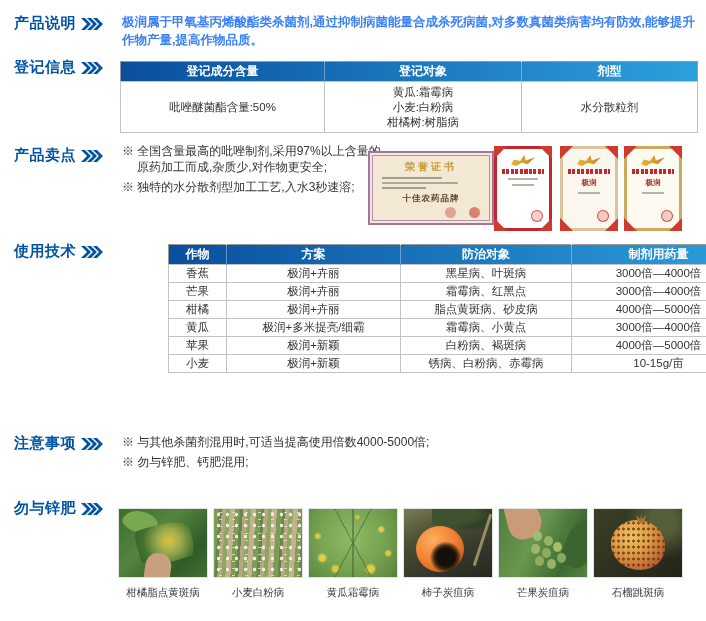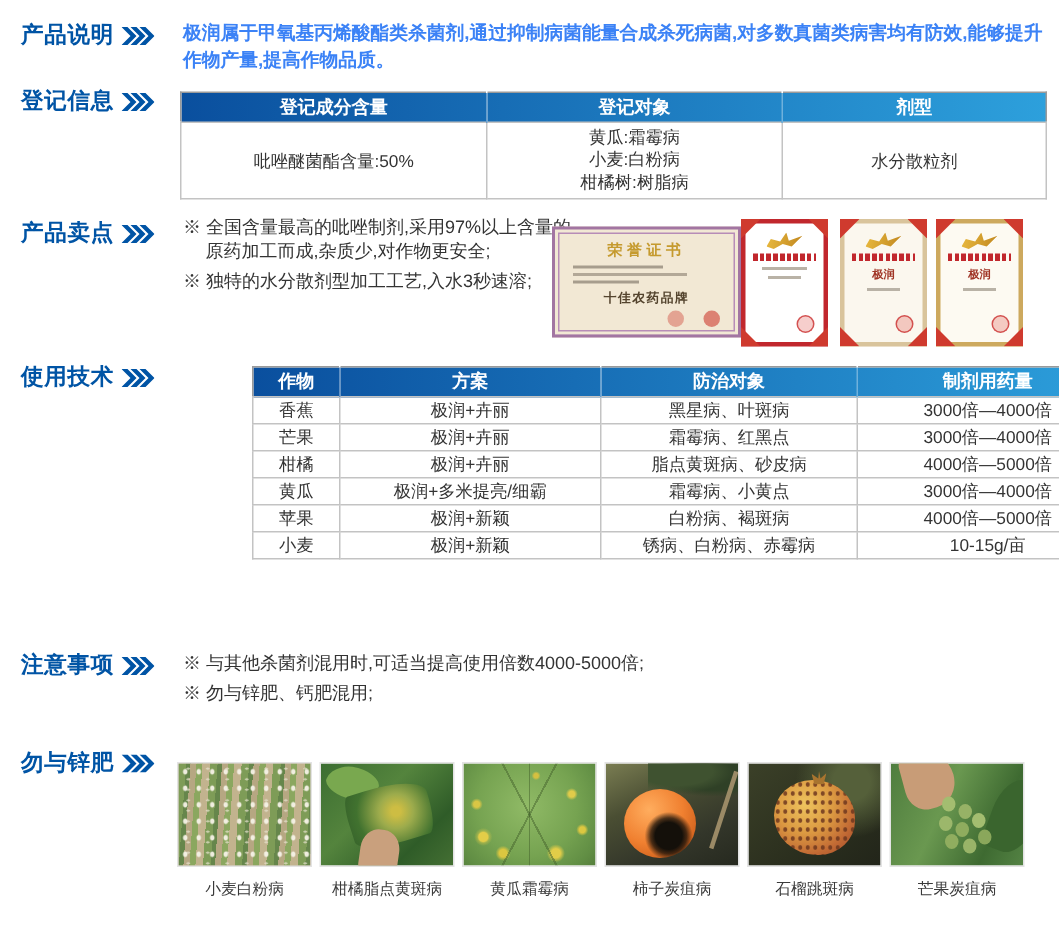--- a/index.html
+++ b/index.html
@@ -310,53 +310,53 @@
   </tbody>
 </table>
 
 <div class="bullets" id="note-points">
   <div>※ 与其他杀菌剂混用时,可适当提高使用倍数4000-5000倍;</div>
   <div>※ 勿与锌肥、钙肥混用;</div>
 </div>
 
 <div class="atlas">
   <div class="fig">
-    <div class="photo p1"></div>
-    <div class="cap">小麦白粉病</div>
-  </div>
-  <div class="fig">
     <div class="photo p2">
       <div class="leaf2"></div>
       <div class="leaf-big"></div>
       <div class="hand2"></div>
     </div>
     <div class="cap">柑橘脂点黄斑病</div>
   </div>
   <div class="fig">
+    <div class="photo p1"></div>
+    <div class="cap">小麦白粉病</div>
+  </div>
+  <div class="fig">
     <div class="photo p3">
       <div class="veins"></div>
     </div>
     <div class="cap">黄瓜霜霉病</div>
   </div>
   <div class="fig">
     <div class="photo p4">
       <div class="leaves4"></div>
       <div class="branch4"></div>
       <div class="fruit4"></div>
     </div>
     <div class="cap">柿子炭疽病</div>
   </div>
   <div class="fig">
-    <div class="photo p5">
-      <div class="pom"></div>
-      <div class="calyx"></div>
-    </div>
-    <div class="cap">石榴跳斑病</div>
-  </div>
-  <div class="fig">
     <div class="photo p6">
       <div class="hand6"></div>
       <div class="leaf6"></div>
       <div class="fruits6"></div>
     </div>
     <div class="cap">芒果炭疽病</div>
   </div>
+  <div class="fig">
+    <div class="photo p5">
+      <div class="pom"></div>
+      <div class="calyx"></div>
+    </div>
+    <div class="cap">石榴跳斑病</div>
+  </div>
 </div>
 
 </body></html>

